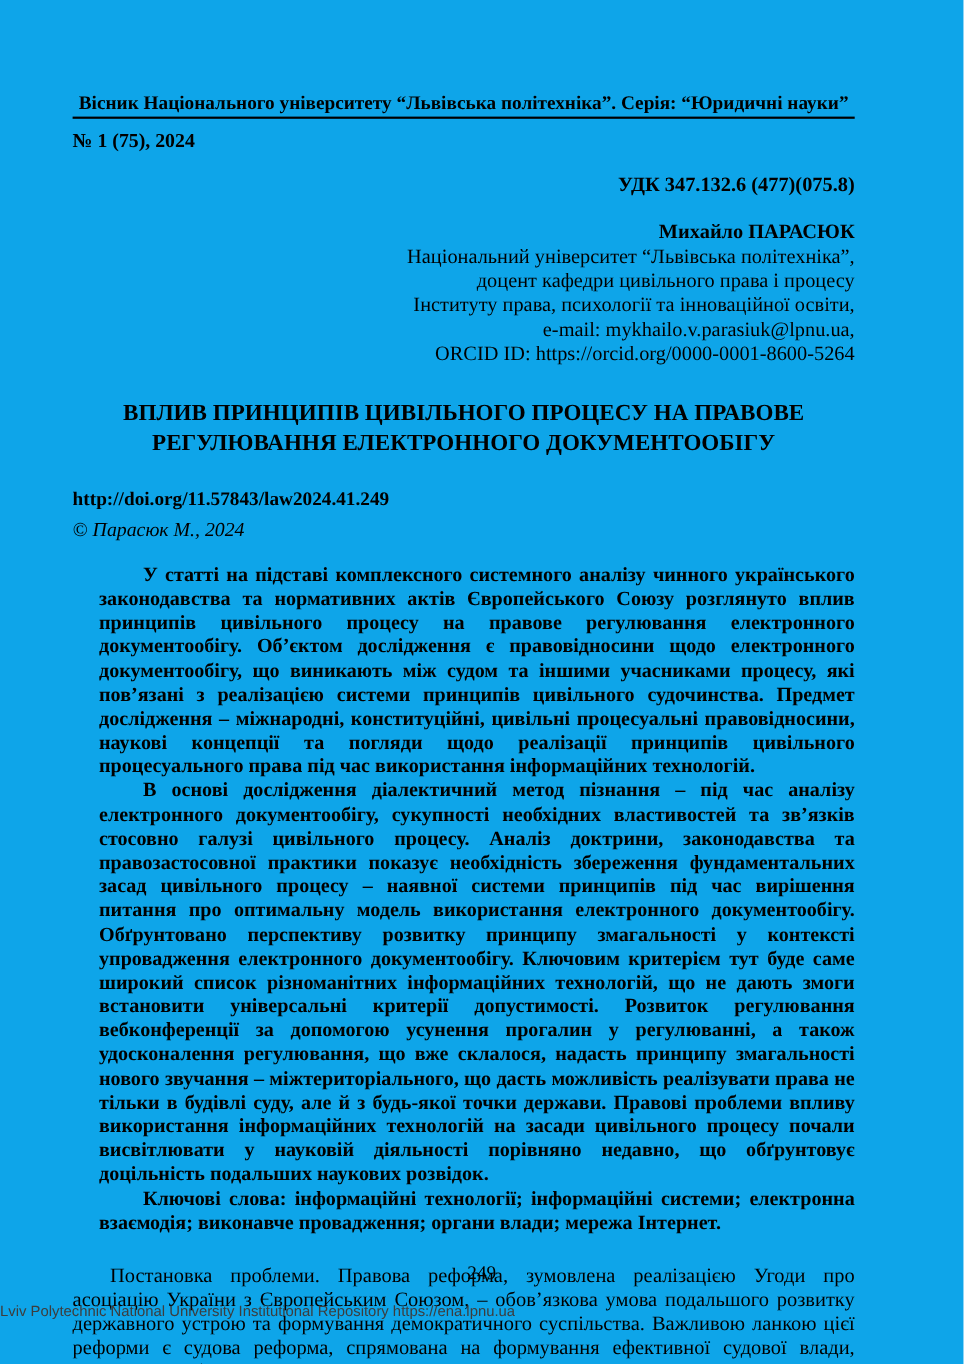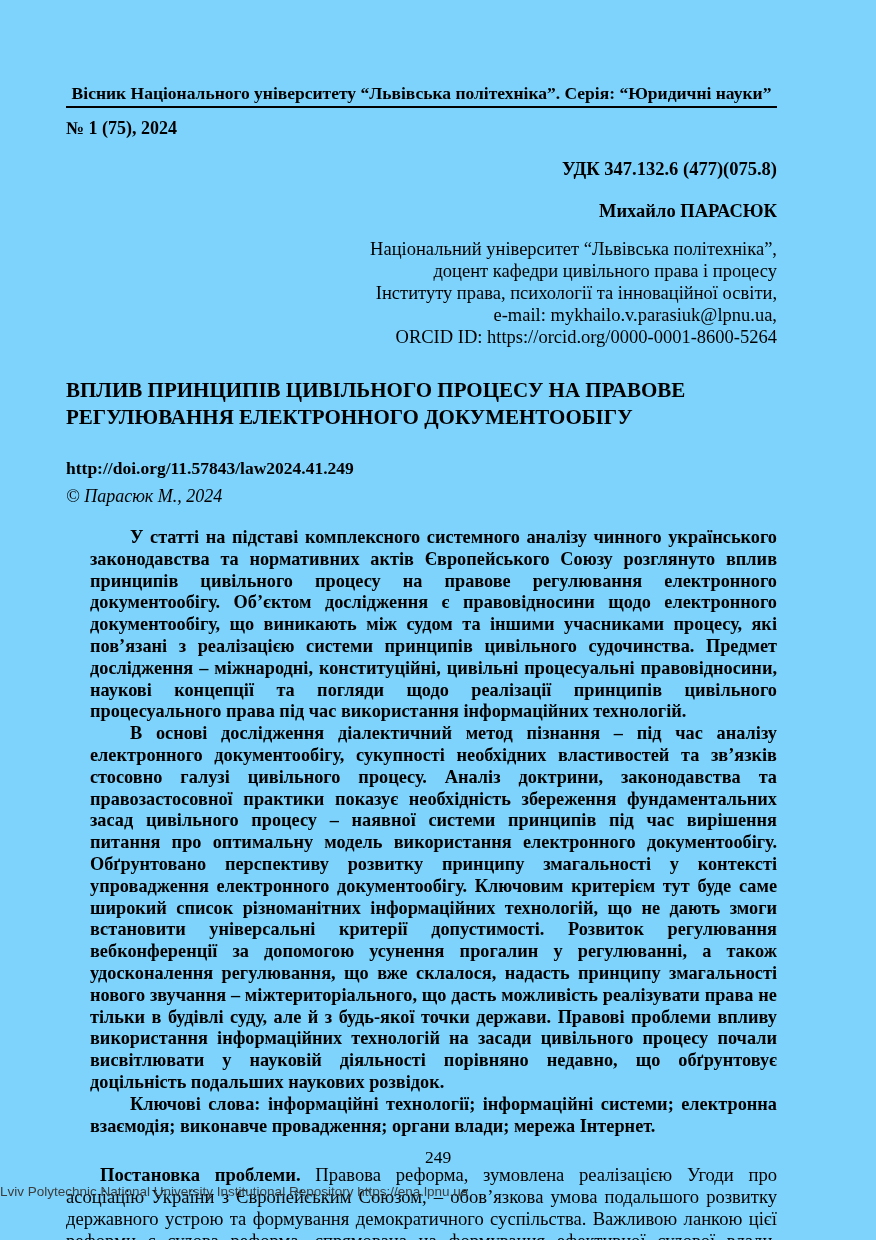--- a/index.html
+++ b/index.html
@@ -5,21 +5,21 @@
   html, body {
     margin: 0;
     padding: 0;
     background: #ffffff;
   }
   .page {
     position: relative;
     width: 876px;
     height: 1240px;
     margin: 0 auto;
-    background: #7dd3fc;
+    background: #0ea5e9;
     color: #000000;
     font-family: "Liberation Serif", "DejaVu Serif", serif;
     box-sizing: border-box;
     padding: 84px 99px 0 66px;
     overflow: hidden;
   }
   
   .running-head-line1 {
     font-size: 17.5px;
     font-weight: bold;
@@ -44,25 +44,26 @@
     line-height: 22px;
   }
   .author-block {
     margin-top: 20px;
     text-align: right;
     font-size: 18.5px;
     line-height: 22px;
   }
   .author-name {
     font-weight: bold;
-    margin-bottom: 16px;
+    margin-bottom: 1px;
   }
   
   .article-title {
     margin: 29px 0 0 0;
+    text-align: center;
     font-weight: bold;
     font-size: 21px;
     line-height: 27px;
   }
   .doi-line {
     margin-top: 27px;
     font-weight: bold;
     font-size: 17.5px;
     line-height: 20px;
   }
@@ -87,21 +88,21 @@
   }
   
   .body-paragraph {
     margin-top: 27px;
     font-size: 18.6px;
     line-height: 22px;
     text-align: justify;
     text-indent: 34px;
   }
   .lead-in {
-    font-weight: bold;
+    font-weight: normal;
   }
   
   .page-number {
     position: absolute;
     top: 1147px;
     left: 0;
     width: 876px;
     text-align: center;
     font-size: 17.5px;
     line-height: 20px;

